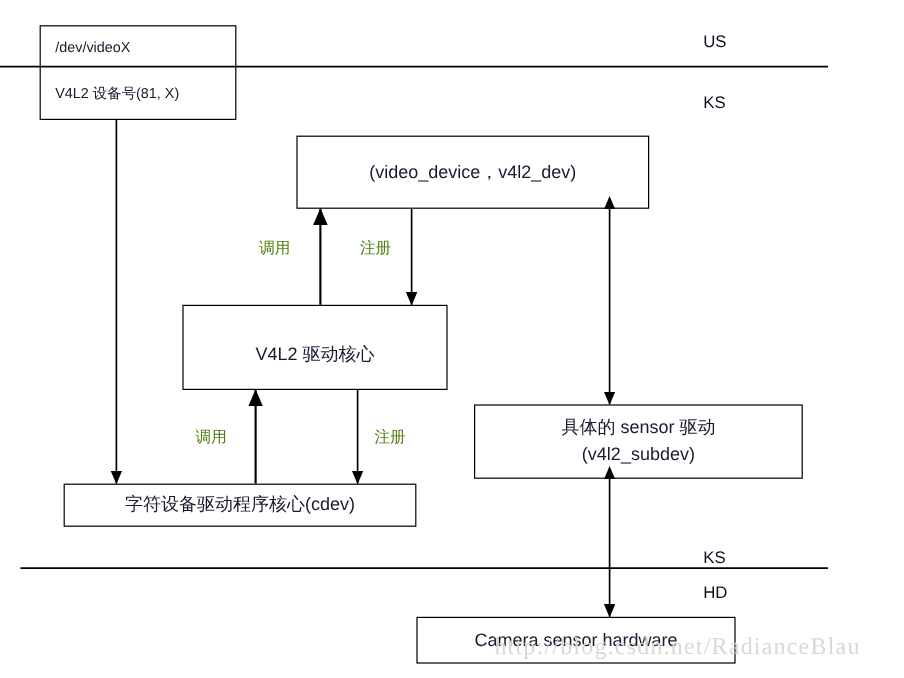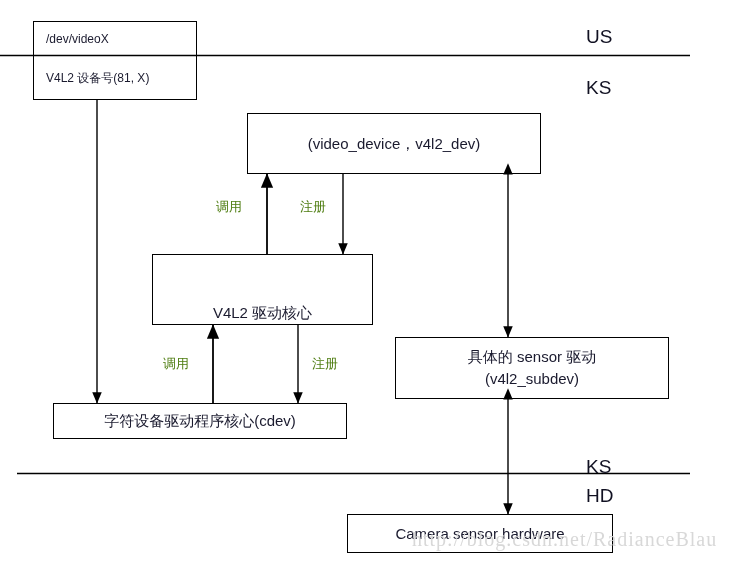--- a/index.html
+++ b/index.html
@@ -49,21 +49,21 @@
     white-space: nowrap;
   }
   .edge-label {
     position: absolute;
     font-size: 13px;
     color: #4d7c0f;
     white-space: nowrap;
   }
   .zone-label {
     position: absolute;
-    font-size: 19px;
+    font-size: 14px;
     color: #111122;
     white-space: nowrap;
   }
   .watermark {
     position: absolute;
     font-family: "Liberation Serif", "DejaVu Serif", serif;
     font-size: 20px;
     color: #d8d8d8;
     letter-spacing: 1px;
     white-space: nowrap;
@@ -106,21 +106,21 @@
 
   <div class="box" style="left:33px; top:21px; width:164px; height:79px;">
     <div class="box-split-top" style="left:0; top:0; width:100%; height:34px;">/dev/videoX</div>
     <div class="box-split-bottom" style="left:0; top:34px; width:100%; height:45px;">V4L2 设备号(81, X)</div>
   </div>
 
   <div class="box" style="left:247px; top:113px; width:294px; height:61px;">
     <div class="line2">(video_device，v4l2_dev)</div>
   </div>
 
-  <div class="box" style="left:152px; top:254px; width:221px; height:71px; justify-content:flex-end; padding-top:12px;">
+  <div class="box" style="left:152px; top:254px; width:221px; height:71px; justify-content:center; padding-top:12px;">
     <div class="line1">V4L2 驱动核心</div>
   </div>
 
   <div class="box" style="left:395px; top:337px; width:274px; height:62px;">
     <div class="line1">具体的 sensor 驱动</div>
     <div class="line2">(v4l2_subdev)</div>
   </div>
 
   <div class="box" style="left:53px; top:403px; width:294px; height:36px;">
     <div class="line1">字符设备驱动程序核心(cdev)</div>

